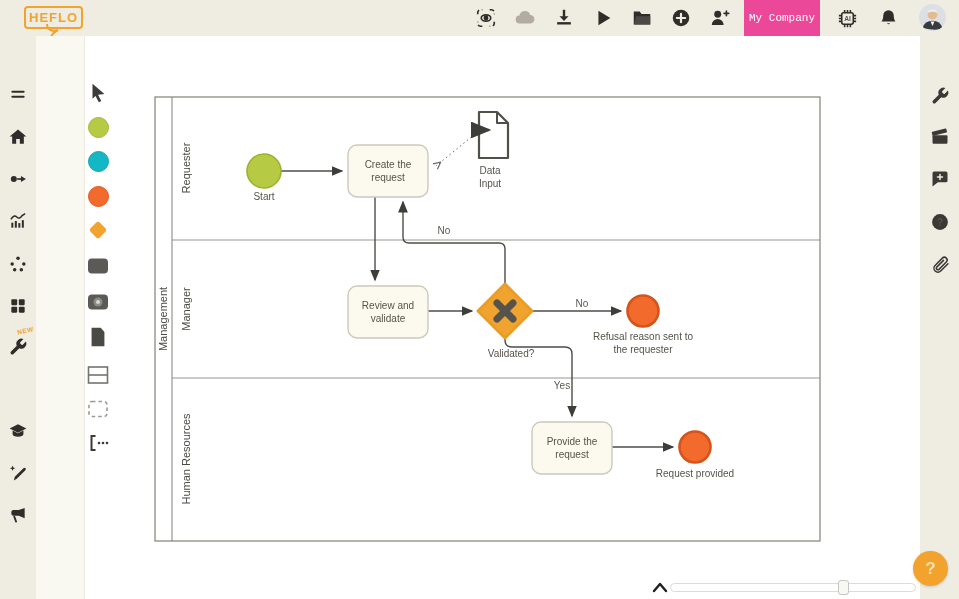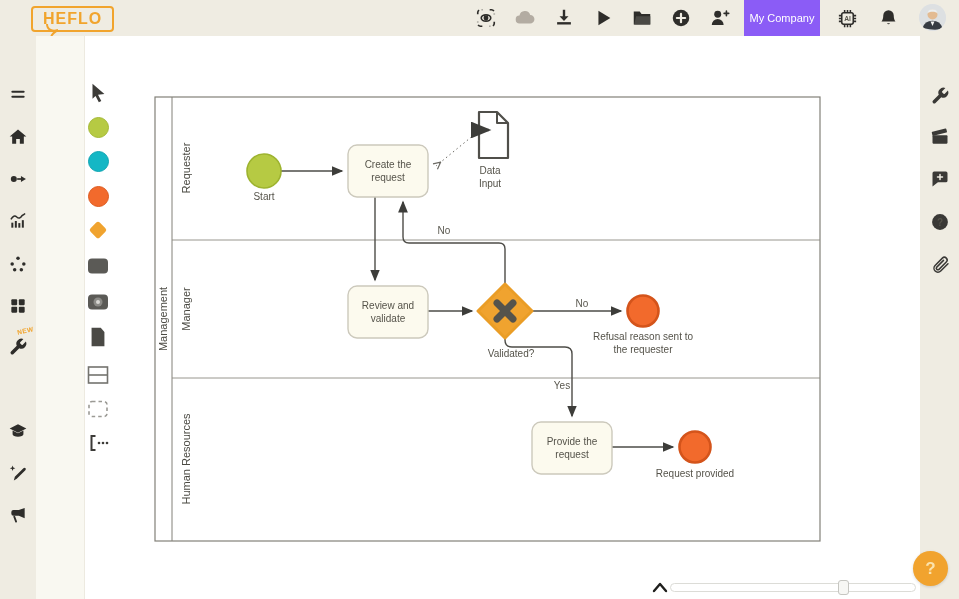--- a/index.html
+++ b/index.html
@@ -10,28 +10,28 @@
   .canvas      { position:absolute; left:85px; top:36px; width:835px; height:563px; background:#ffffff; z-index:0; }
   #diagram-svg { position:absolute; left:0; top:0; z-index:1; }
   .topbar      { position:absolute; left:0; top:0; width:959px; height:36px; background:#efece2; z-index:2; }
   .leftnav     { position:absolute; left:0; top:36px; width:36px; height:563px; background:#efece2; z-index:2; }
   .palette     { position:absolute; left:36px; top:36px; width:49px; height:563px; background:#f9f8f1; border-right:1px solid #edeae0; z-index:2; }
   .rightnav    { position:absolute; right:0; top:36px; width:39px; height:563px; background:#efece2; z-index:2; }
 
   
   .logo-wrap { position:absolute; left:24px; top:6px; width:44px; height:28px; cursor:pointer; }
   .logo-box  { display:inline-block; border:2px solid #f1a42d; border-radius:4px; color:#f1a42d;
-               font-size:16px; font-weight:bold; letter-spacing:1px; padding:2px 10px; background:transparent;margin-left:7px; }
+               font-size:13px; font-weight:bold; letter-spacing:1px; padding:2px 3px; background:transparent; }
   .logo-tail { position:absolute; left:20px; top:18px; }
 
   .tb-icons { position:absolute; left:474px; top:6px; display:flex; gap:15px; }
   .tb-icons .ic { width:24px; height:24px; display:flex; align-items:center; justify-content:center; cursor:pointer; }
 
-  .company-btn { position:absolute; left:744px; top:0; width:76px; height:36px; background:#8b5cf6; color:#ffffff;
-                 font-size:11px; display:flex; align-items:center; justify-content:center; cursor:pointer; }
+  .company-btn { position:absolute; left:744px; top:0; width:76px; height:36px; background:#ec4899; color:#ffffff;
+                 font-size:11px; display:flex; align-items:center; justify-content:center; cursor:pointer;font-family:Liberation Mono, monospace; }
   .tb-right-ic { position:absolute; top:6px; width:24px; height:24px; display:flex; align-items:center; justify-content:center; cursor:pointer; }
   .avatar { position:absolute; left:919px; top:4px; width:27px; height:27px; border-radius:50%; overflow:hidden; cursor:pointer; background:#dfe2e4; }
 
   
   .ln-ic { position:absolute; left:6px; width:24px; height:24px; display:flex; align-items:center; justify-content:center; cursor:pointer; }
   .new-badge { position:absolute; left:17px; top:291px; color:#f1a42d; font-size:6.5px; font-weight:bold;
                letter-spacing:.5px; transform:rotate(-12deg); z-index:3; }
 
   
   .pl-ic { position:absolute; left:50px; width:24px; height:24px; display:flex; align-items:center; justify-content:center; cursor:pointer; }

